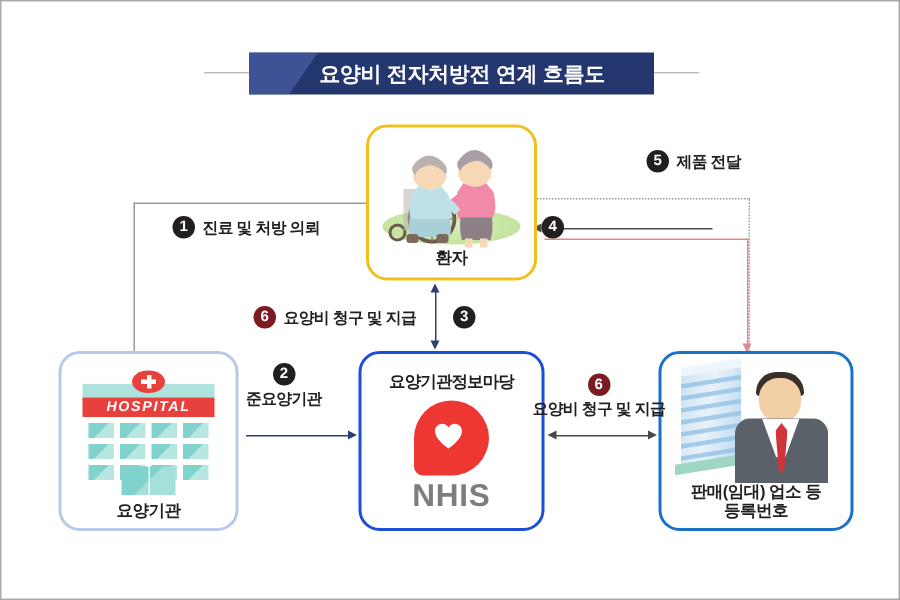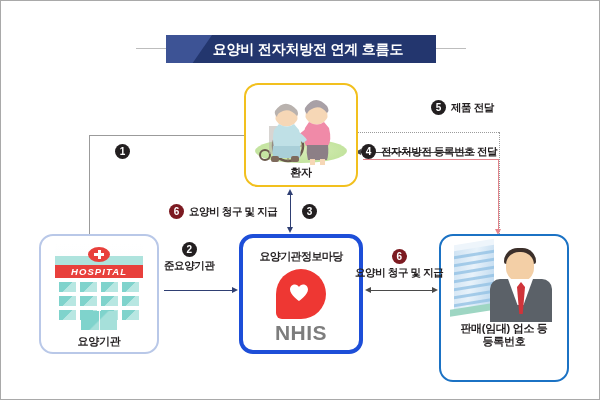--- a/index.html
+++ b/index.html
@@ -88,25 +88,25 @@
     border: 2.5px solid #f2c01e;
   }
   
   #node-hospital {
     left: 38px; top: 233px; width: 120px; height: 120px;
     border: 2px solid #b9c8e8;
   }
   
   #node-nhis {
     left: 238px; top: 233px; width: 124px; height: 120px;
-    border: 4px solid #1d4ed8;
+    border: 2px solid #1d4ed8;
   }
   
   #node-vendor {
-    left: 438px; top: 233px; width: 130px; height: 148px;
+    left: 438px; top: 233px; width: 130px; height: 120px;
     border: 2.5px solid #1b72c4;
   }
 
   
   .patient-art {
     position: relative;
     width: 108px;
     height: 80px;
     margin-top: 1px;
   }
@@ -435,34 +435,34 @@
       <div class="v-suit"></div>
       <div class="v-shirt"></div>
       <div class="v-tie"></div>
     </div>
     <div class="caption">판매(임대) 업소 등</div>
     <div class="caption">등록번호</div>
   </div>
 
   <div class="step" style="left:114px; top:143px;">
     <span class="bullet">1</span>
+    <span class="step-text">진료 및 처방 의뢰</span>
   </div>
 
   <div class="step stack" style="left:163px; top:241px;">
     <span class="bullet">2</span>
     <span class="step-text">준요양기관</span>
   </div>
 
   <div class="step" style="left:301px; top:203px;">
     <span class="bullet">3</span>
   </div>
 
   <div class="step" style="left:360px; top:143px;">
     <span class="bullet">4</span>
-    <span class="step-text">전자처방전 등록번호 전달</span>
   </div>
 
   <div class="step" style="left:430px; top:99px;">
     <span class="bullet">5</span>
     <span class="step-text">제품 전달</span>
   </div>
 
   <div class="step" style="left:168px; top:203px;">
     <span class="bullet maroon">6</span>
     <span class="step-text">요양비 청구 및 지급</span>

